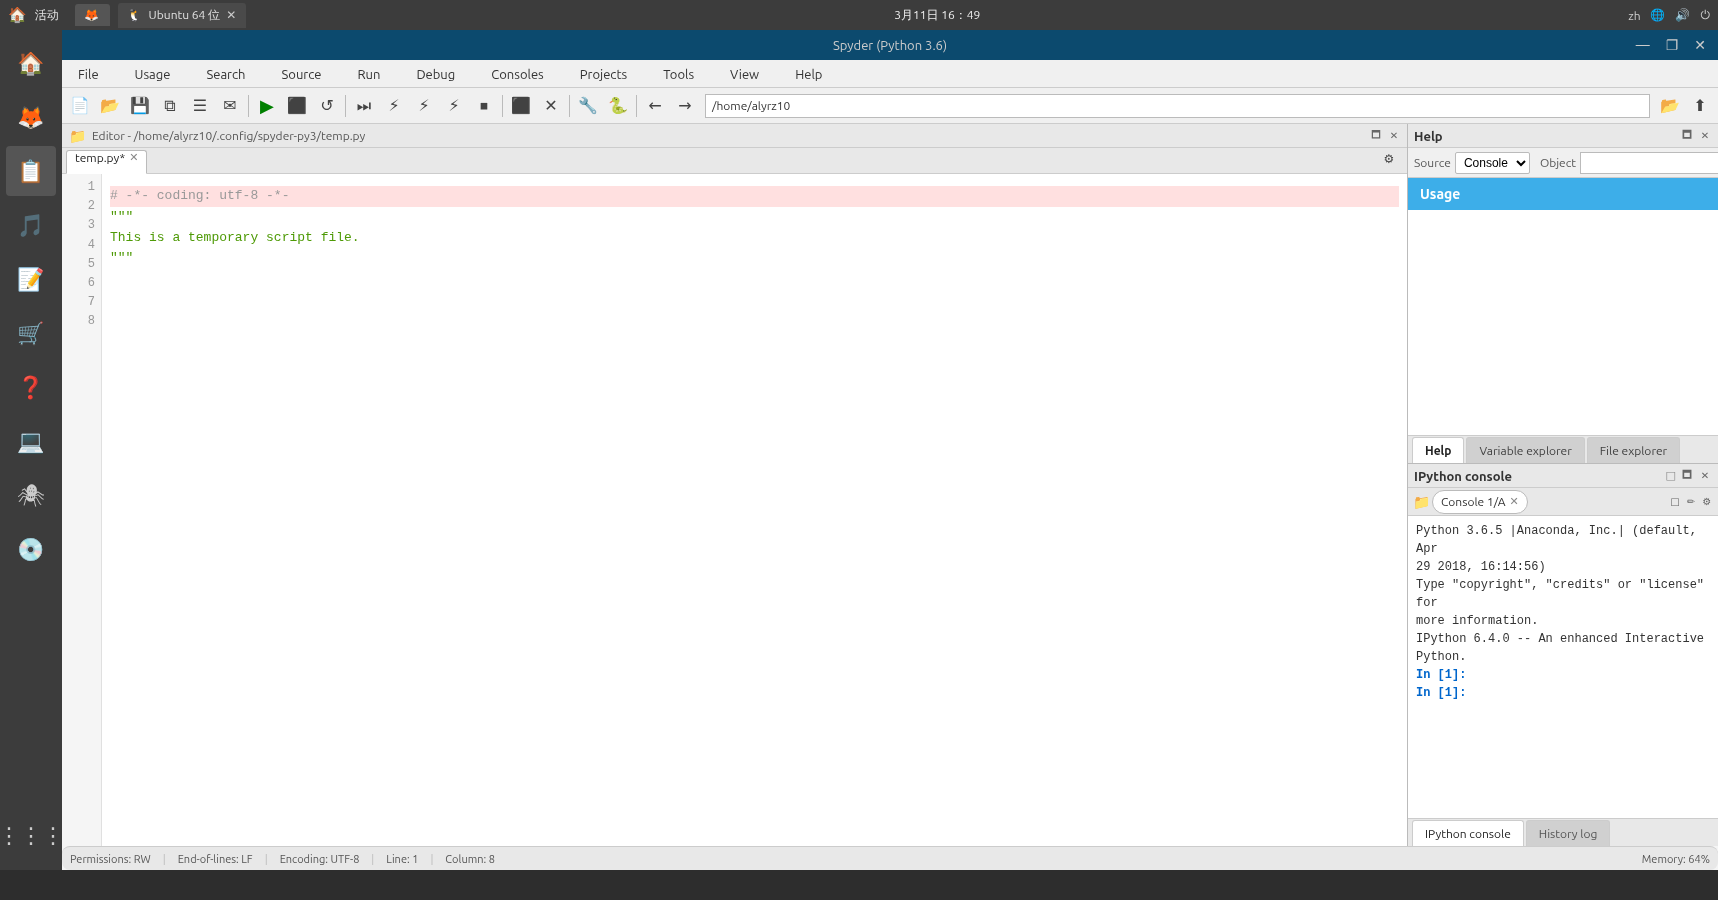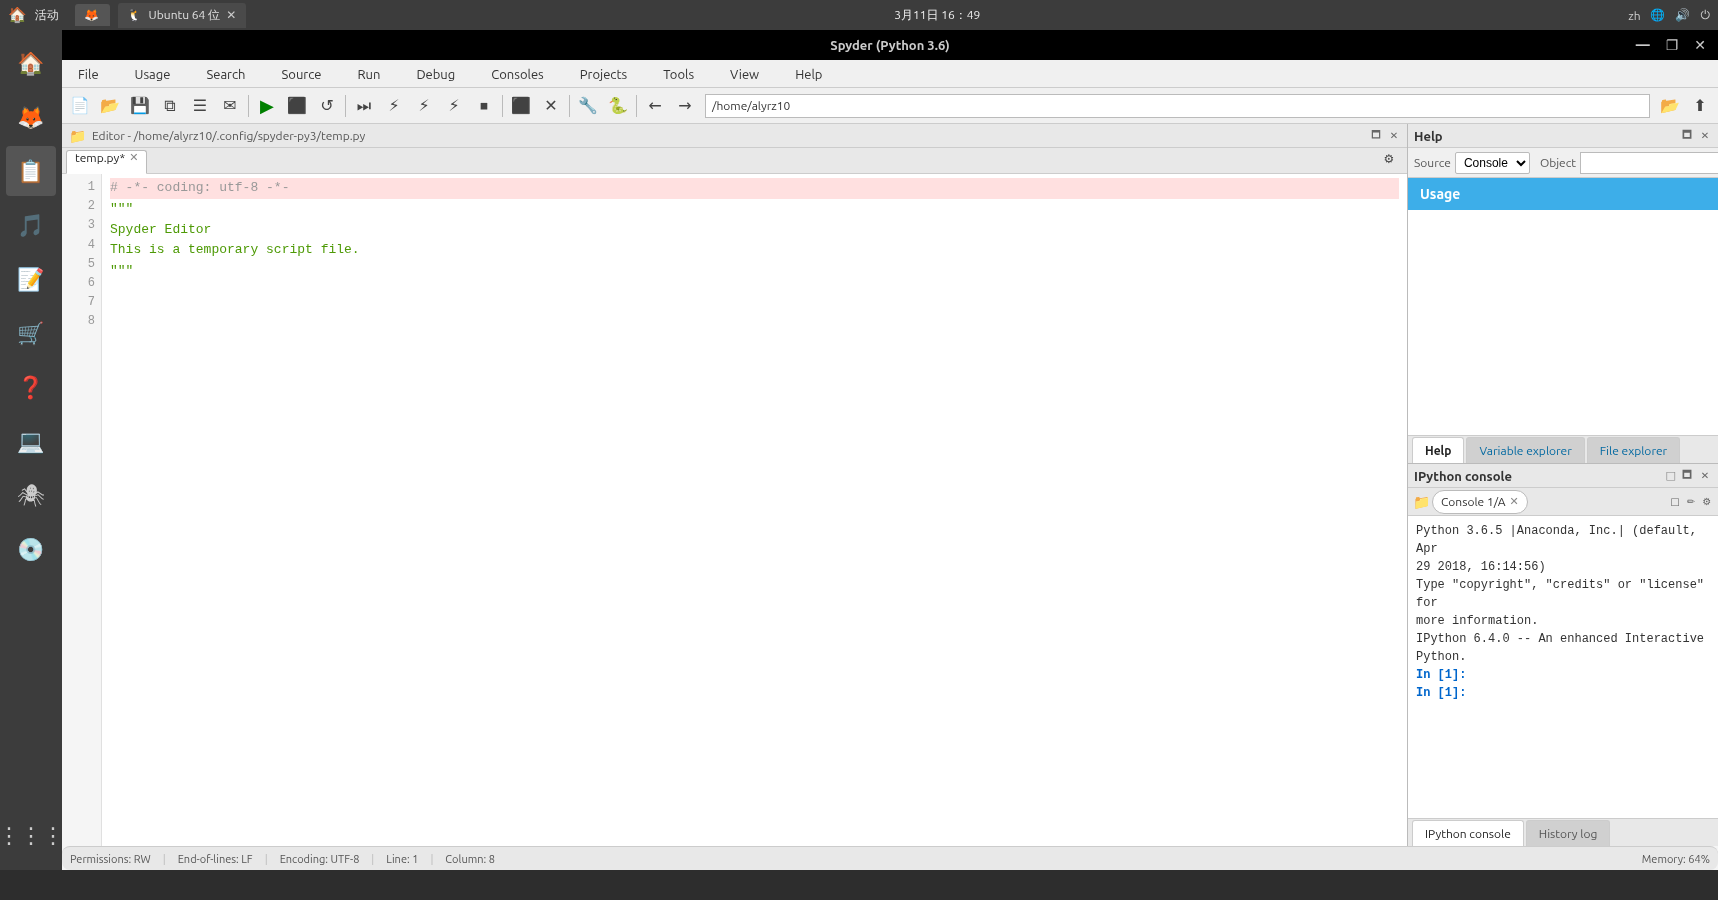--- a/index.html
+++ b/index.html
@@ -72,28 +72,27 @@
       width: 1656px;
       height: 840px;
       background: #f5f5f5;
       display: flex;
       flex-direction: column;
     }
 
     
     .title-bar {
       height: 30px;
-      background: #000000;
+      background: #0c4a6e;
       display: flex;
       align-items: center;
       justify-content: center;
       color: #ccc;
       font-size: 13px;
       position: relative;
-      font-weight: bold;
     }
     .title-bar .window-controls {
       position: absolute;
       right: 8px;
       display: flex;
       gap: 8px;
     }
     .win-btn { color: #ccc; cursor: pointer; font-size: 14px; padding: 0 4px; }
 
     
@@ -223,21 +222,21 @@
       padding: 4px 0;
       color: #999;
       font-size: 12px;
       text-align: right;
       padding-right: 6px;
       line-height: 1.6;
       user-select: none;
     }
     .code-content {
       flex: 1;
-      padding: 4px 8px;
+      padding: 12px 8px;
       color: #333;
       line-height: 1.6;
       overflow: auto;
     }
     .code-line { white-space: pre; }
     .c-comment { color: #999; }
     .c-string { color: #4e9a06; }
 
     
     .right-panel {
@@ -325,21 +324,21 @@
       height: 26px;
       padding: 0 12px;
       display: flex;
       align-items: center;
       font-size: 12px;
       cursor: pointer;
       border: 1px solid #ccc;
       border-bottom: none;
       border-radius: 3px 3px 0 0;
       background: #d0d0d0;
-      color: #0369a1;
+      color: #404040;
       margin-right: 2px;
     }
     .help-tab.active {
       background: white;
       color: #222;
       font-weight: bold;
     }
 
     
     .console-panel {
@@ -575,21 +574,20 @@
           <div>3</div>
           <div>4</div>
           <div>5</div>
           <div>6</div>
           <div>7</div>
           <div>8</div>
         </div>
         <div class="code-content">
           <div class="code-line" style="background:#ffe0e0;"><span class="c-comment"># -*- coding: utf-8 -*-</span></div>
           <div class="code-line"><span class="c-string">"""</span></div>
-          <div class="code-line"><span class="c-string">Spyder Editor</span></div>
           <div class="code-line"></div>
           <div class="code-line"><span class="c-string">This is a temporary script file.</span></div>
           <div class="code-line"><span class="c-string">"""</span></div>
           <div class="code-line"></div>
           <div class="code-line"></div>
         </div>
       </div>
     </div>
 
     <div class="right-panel">

